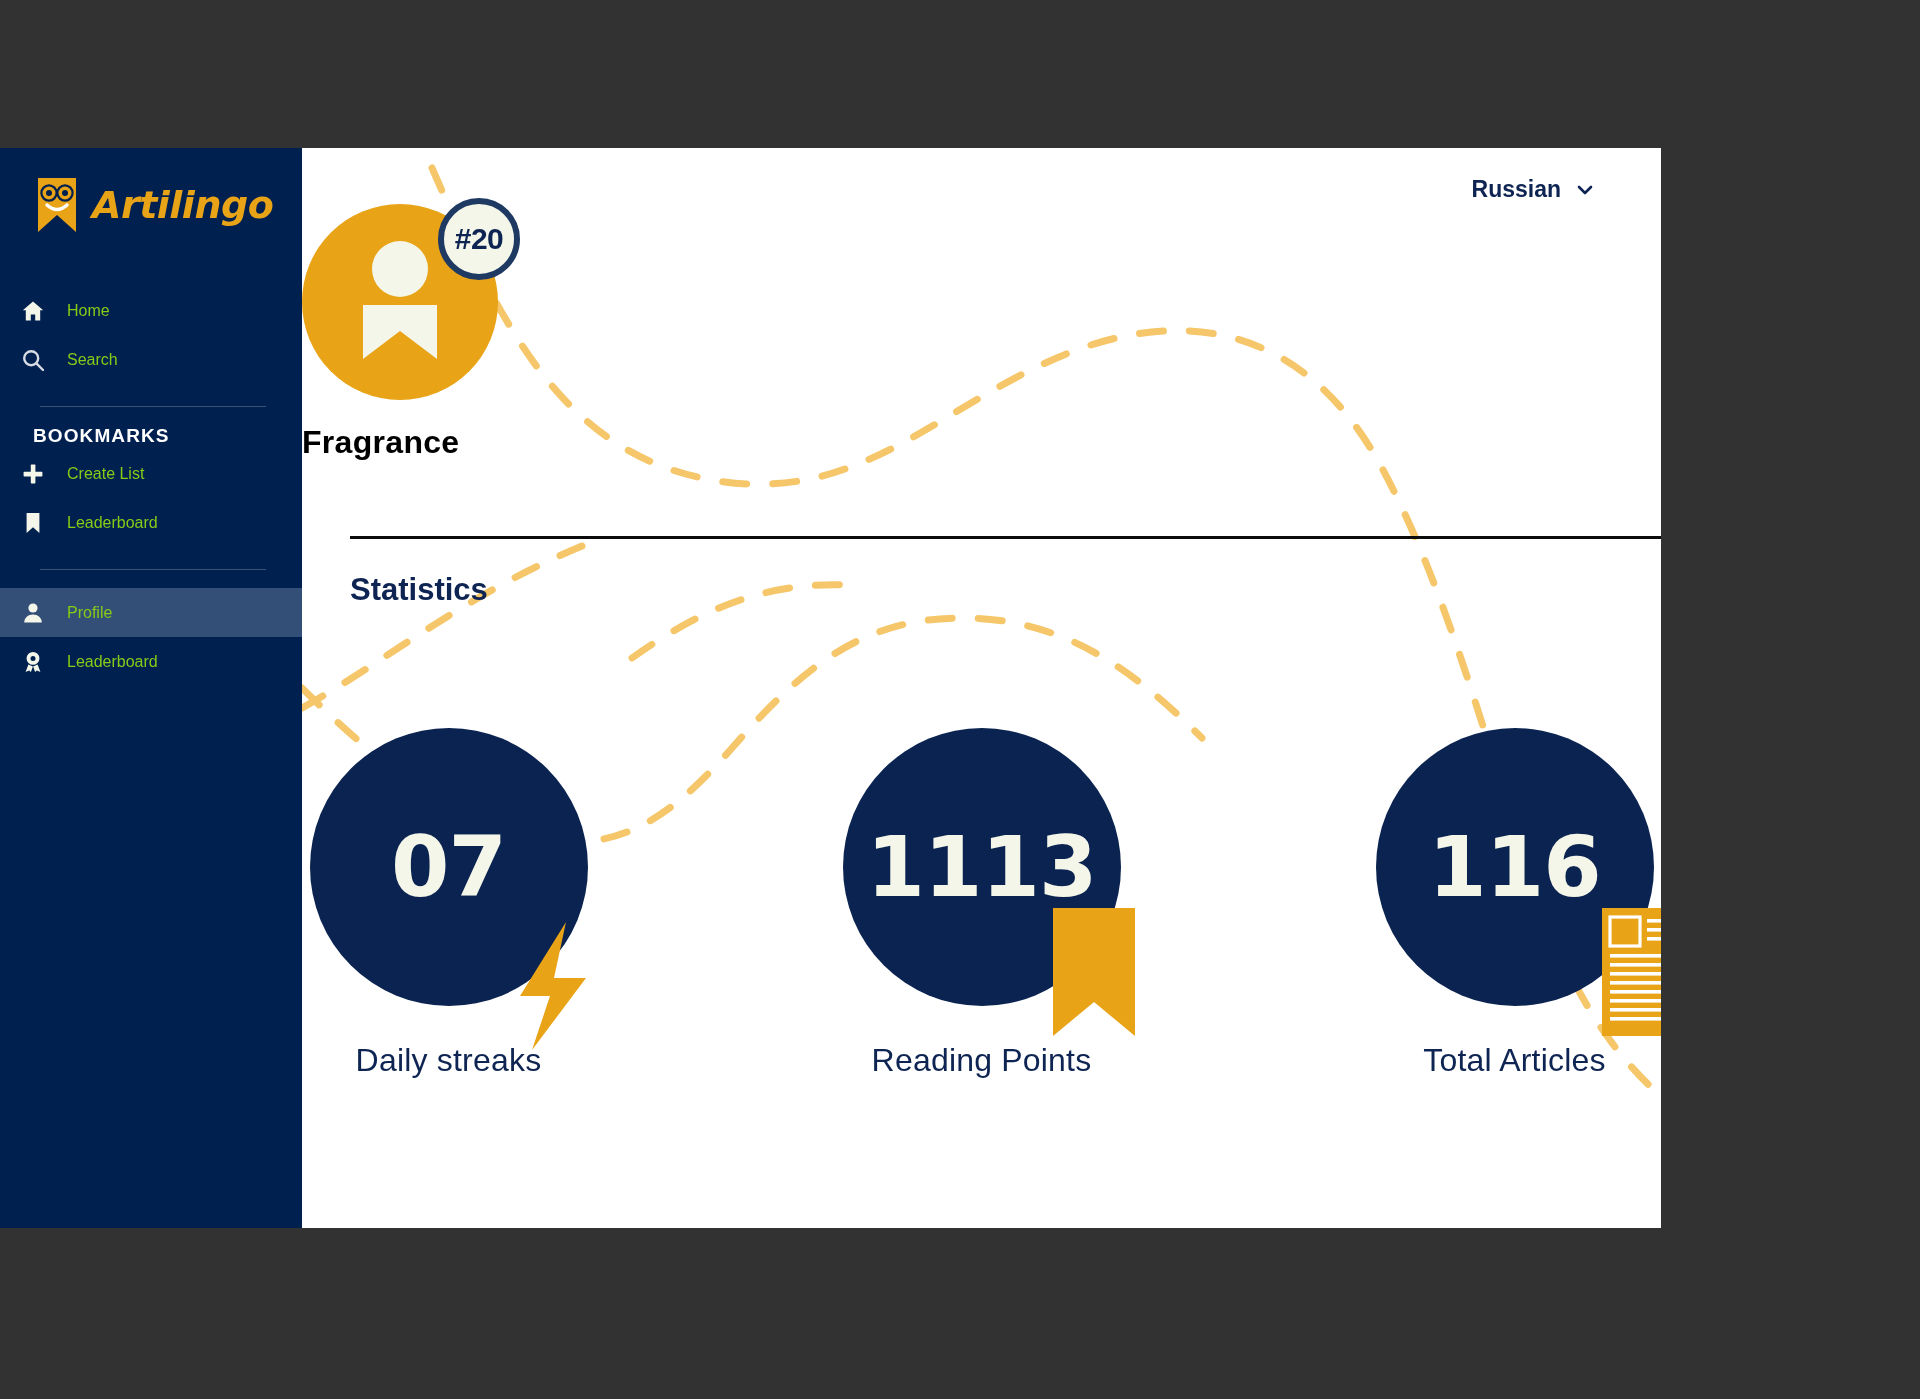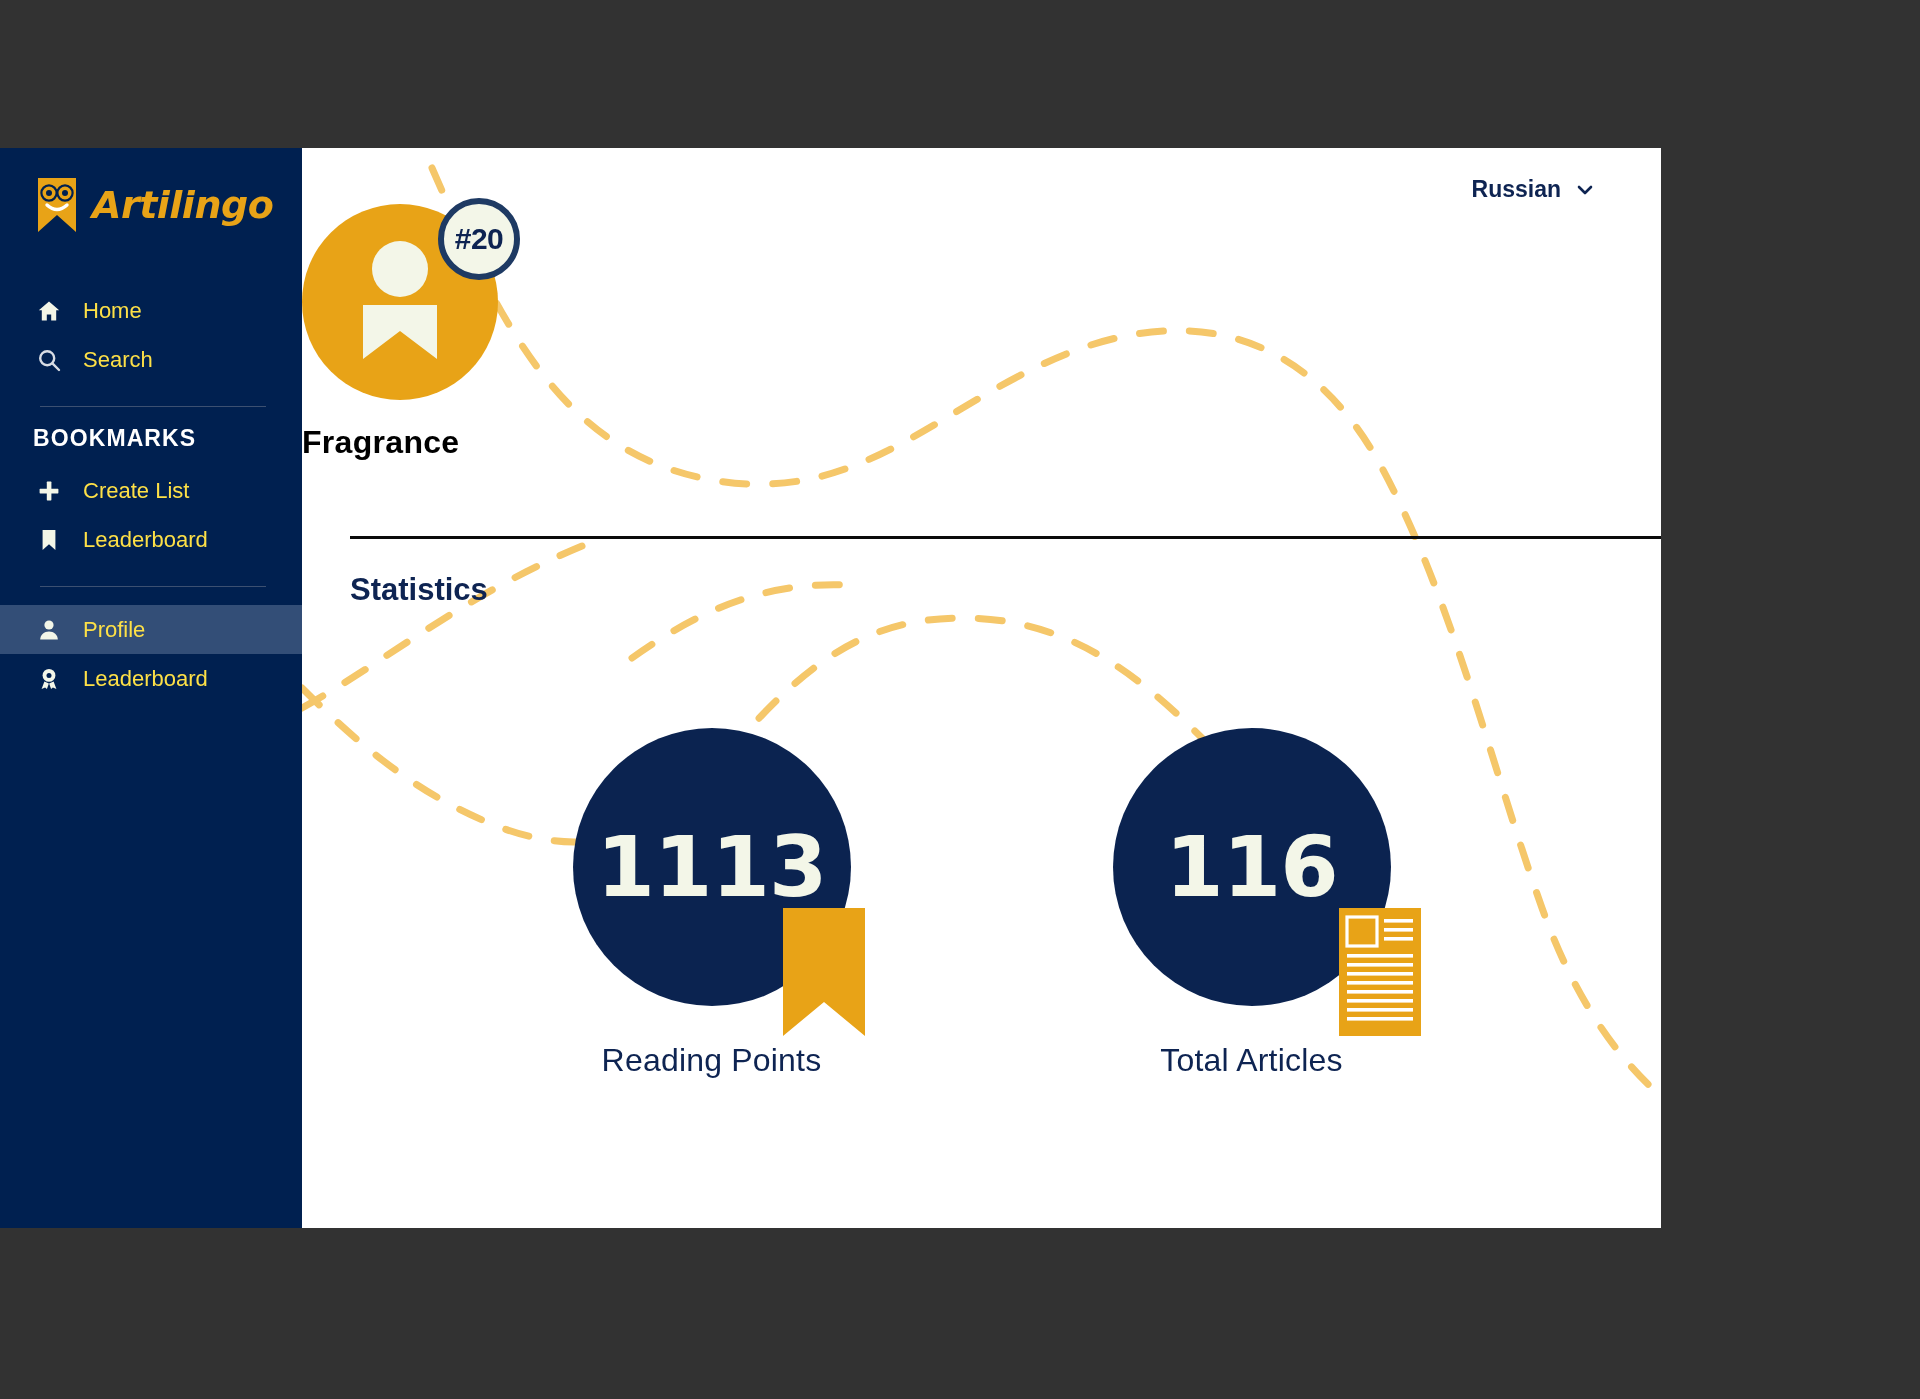--- a/index.html
+++ b/index.html
@@ -32,34 +32,34 @@
   }
   .logo-mark { width:42px; height:58px; display:block; }
   .logo-text {
     color:#E8A317; font-size:38px; font-weight:bold;
     font-style:italic; letter-spacing:-0.5px;
     font-family:"DejaVu Sans", sans-serif;
   }
   .nav-group { margin-top:52px; }
   .nav-item {
     display:flex; align-items:center;
-    height:49px; padding-left:36px; gap:22px;
-    color:#fde047; font-size:22px;
+    height:49px; padding-left:20px; gap:22px;
+    color:#84cc16; font-size:16px;
     cursor:pointer;
   }
   .nav-item.active { background:#334E77; }
   .nav-ico { width:25px; height:25px; flex:0 0 25px; display:flex; align-items:center; justify-content:center; }
   .nav-ico svg { display:block; }
   .sep {
     height:1px; background:#3C5071;
     margin:22px 36px 18px 40px;
   }
   .section-title {
-    color:#ffffff; font-size:23px; font-weight:bold;
-    letter-spacing:1.1px; padding-left:33px; margin-bottom:14px;
+    color:#ffffff; font-size:19px; font-weight:bold;
+    letter-spacing:1.1px; padding-left:33px; margin-bottom:2px;
   }
   
   .main {
     flex:1; position:relative; background:#fff; overflow:hidden;
   }
   .bg-curve { position:absolute; left:0; top:0; width:1618px; height:1080px; pointer-events:none; }
   .lang-select {
     position:absolute; right:68px; top:28px;
     color:#0E2452; font-size:23px; font-weight:bold;
     display:flex; align-items:center; gap:16px; cursor:pointer;
@@ -249,20 +249,33 @@
       </div>
       <div class="hero-name">Fragrance</div>
     </section>
 
     <div class="divider"></div>
 
     <h2 class="stats-heading">Statistics</h2>
 
     <section class="stats-row">
 
+      <div class="stat">
+        <div class="bubble-wrap">
+          <div class="bubble">
+            <span class="bubble-num">07</span>
+          </div>
+          <span class="badge-ico bolt">
+            <svg width="78" height="128" viewBox="0 0 78 128">
+              <path d="M52 0 L6 74 h30 L18 128 L72 56 H40 z" fill="#E8A317"></path>
+            </svg>
+          </span>
+        </div>
+        <div class="stat-label">Daily streaks</div>
+      </div>
 
       <div class="stat">
         <div class="bubble-wrap">
           <div class="bubble">
             <span class="bubble-num">1113</span>
           </div>
           <span class="badge-ico">
             <svg width="82" height="128" viewBox="0 0 82 128">
               <path d="M0 0 h82 v128 l-41 -34 l-41 34 z" fill="#E8A317"></path>
             </svg>

